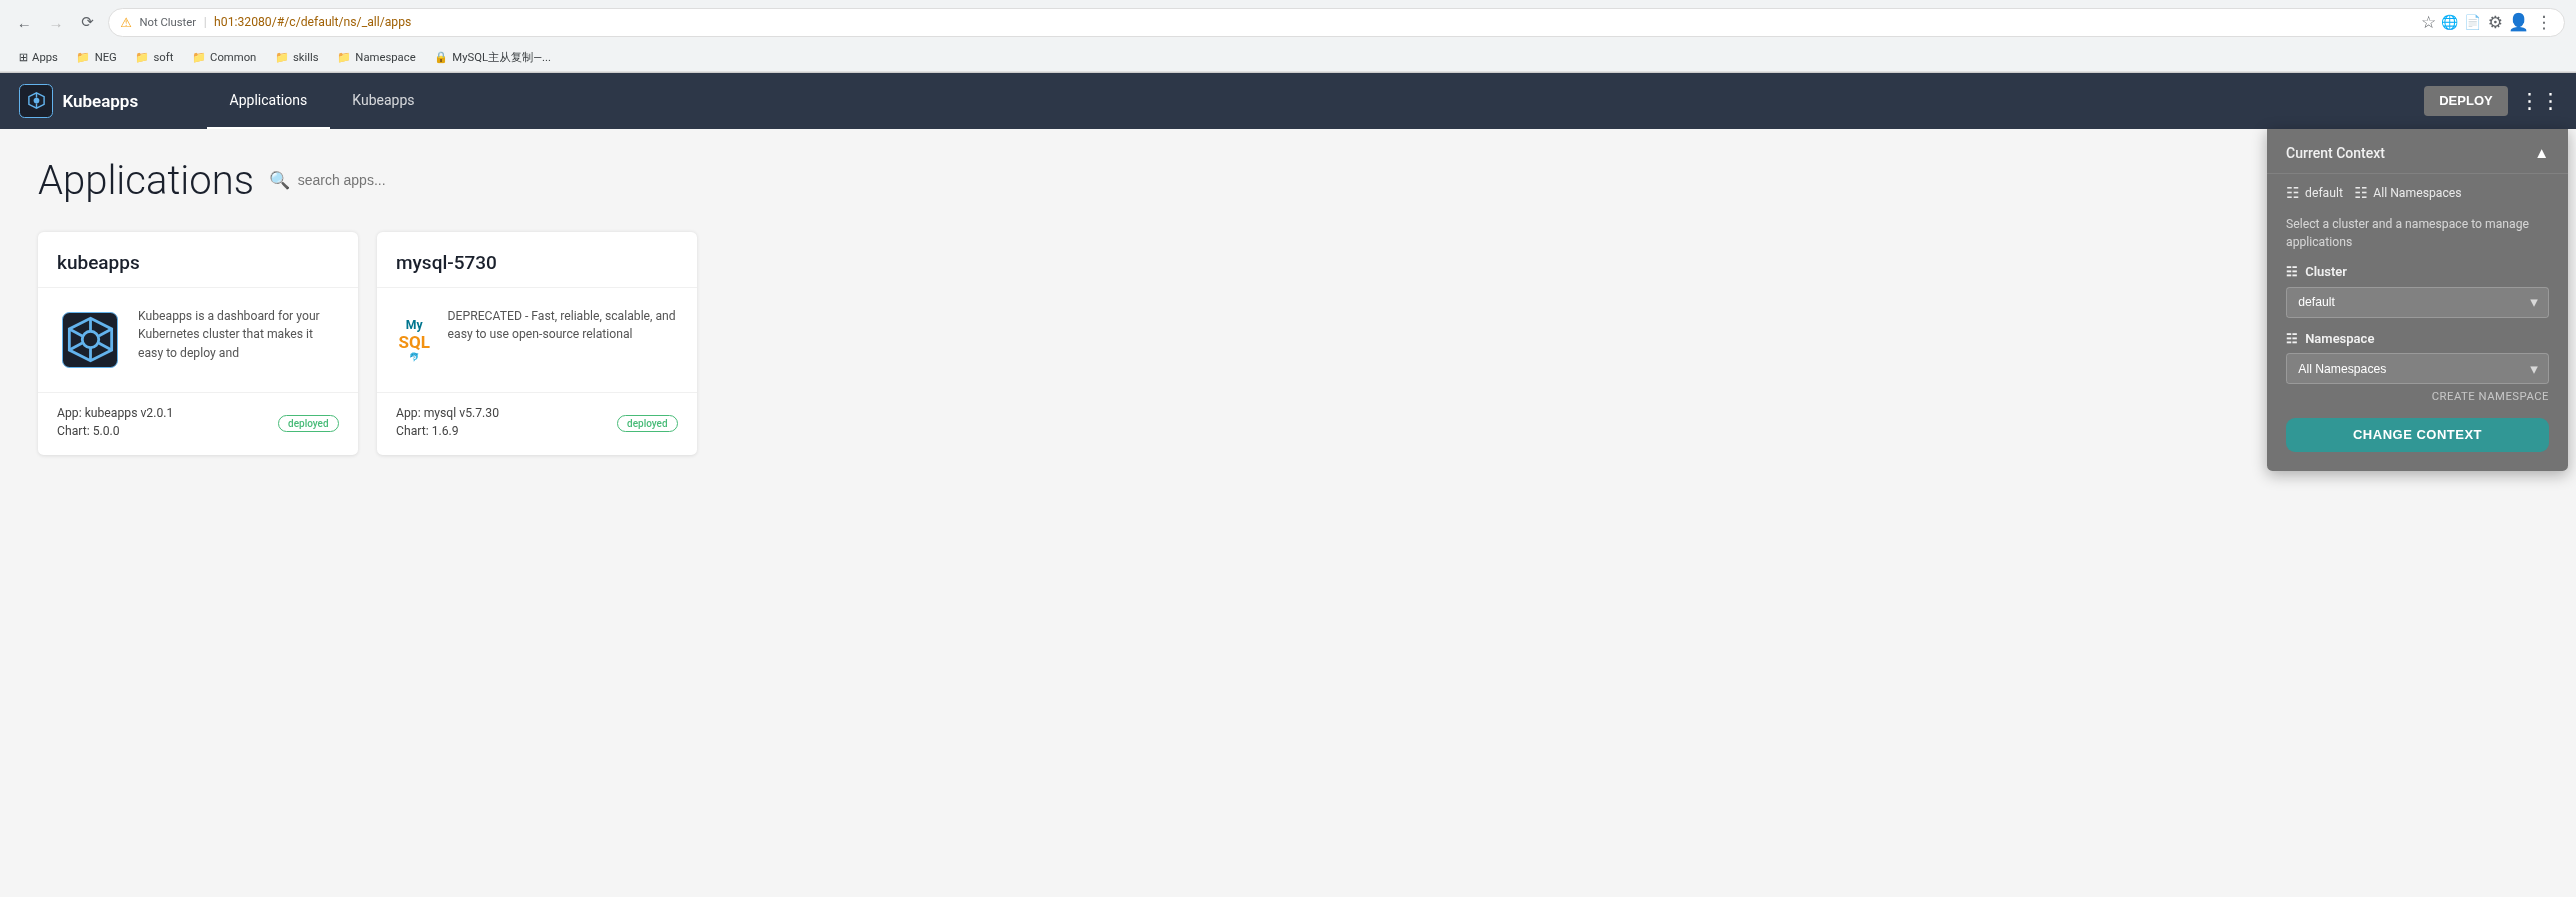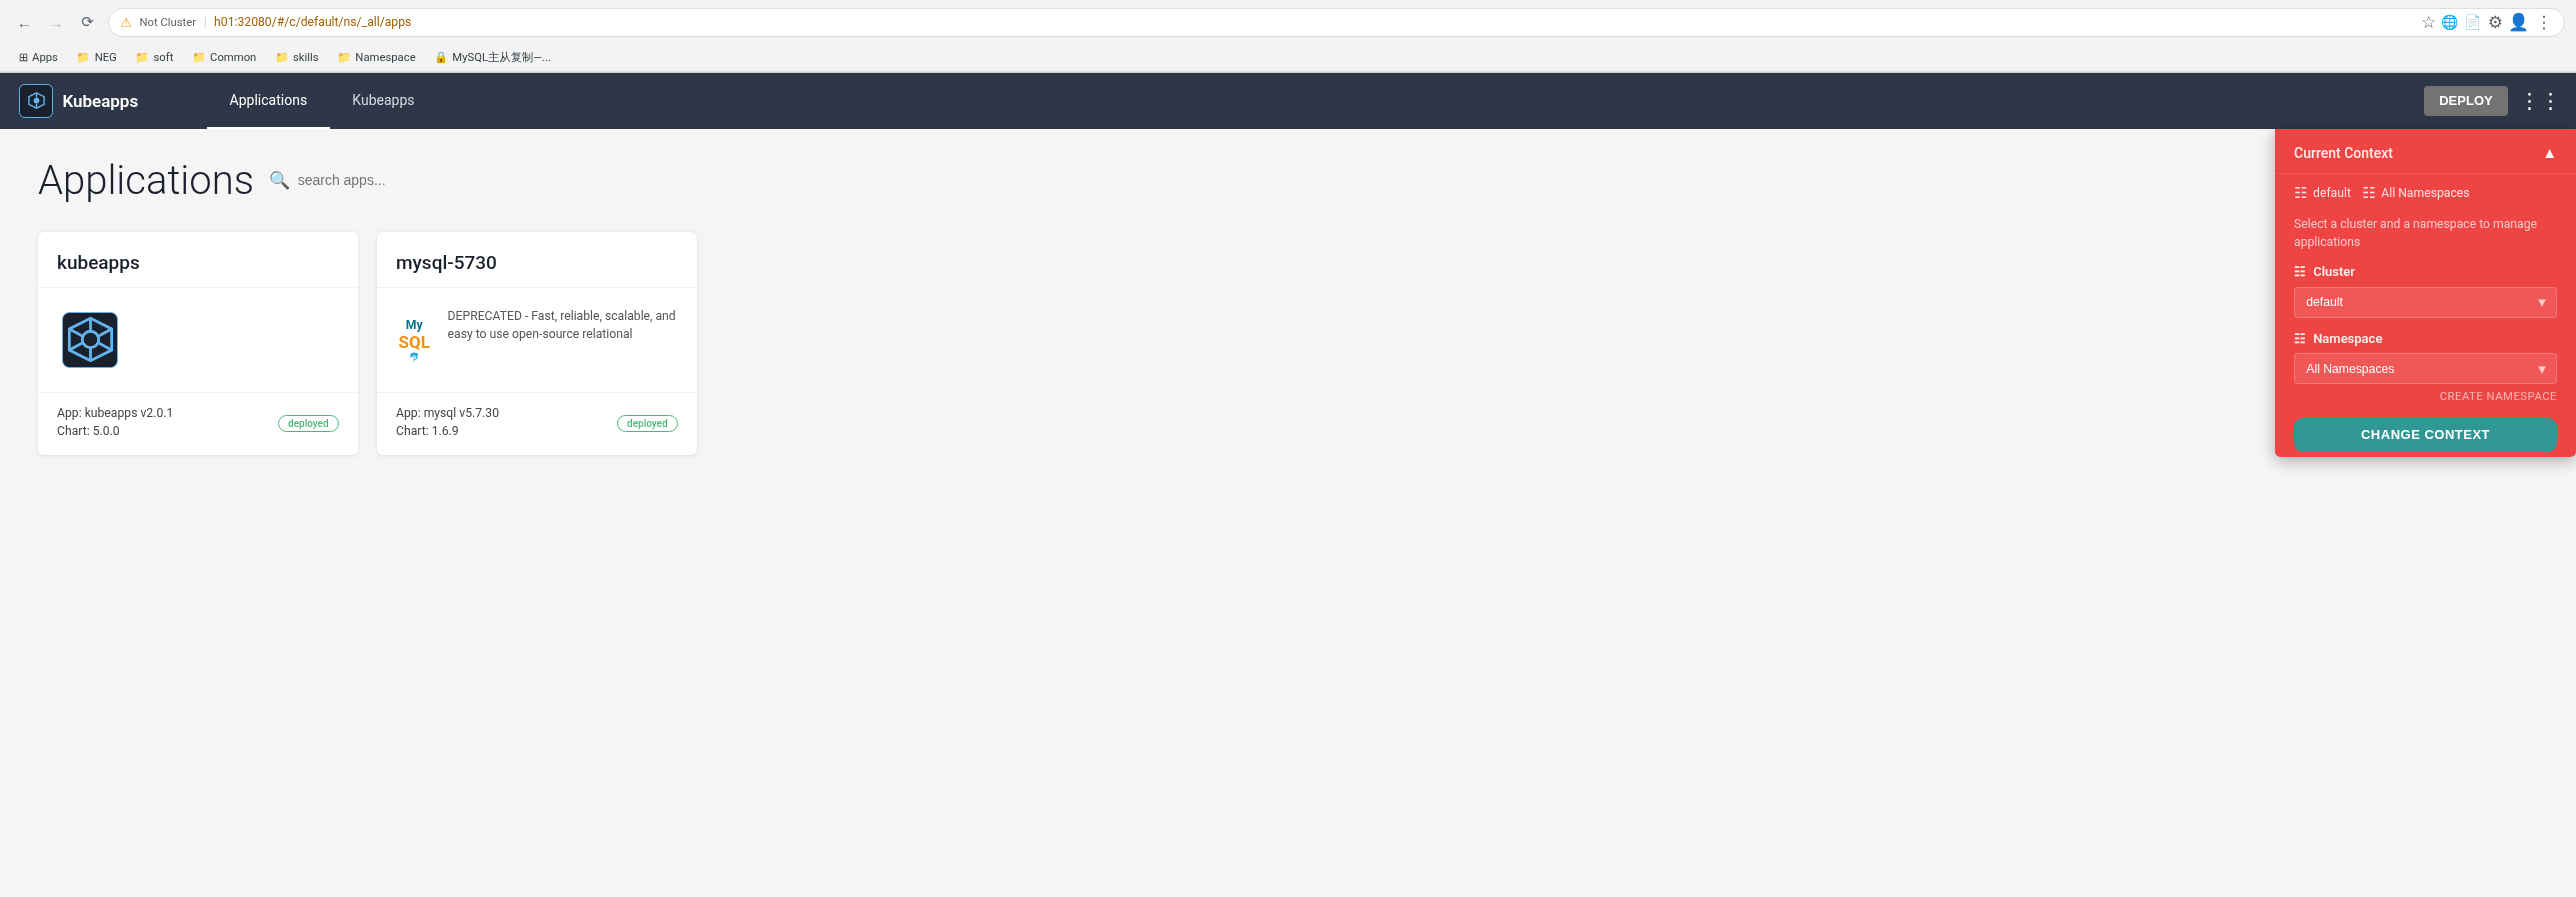--- a/index.html
+++ b/index.html
@@ -211,29 +211,29 @@
     }
     .card-footer-row {
       display: flex;
       align-items: center;
       justify-content: space-between;
     }
 
     
     .context-dropdown {
       position: absolute;
-      right: 0;
+      right: 8px;
       top: 0;
       width: 301px;
-      background: #ef4444;
+      background: #737373;
       border-radius: 0 0 5.6px 5.6px;
       box-shadow: 0 3.8px 15px rgba(0,0,0,0.3);
       z-index: 100;
       color: white;
-      padding-bottom: 5px;
+      padding-bottom: 19px;
     }
     .context-header {
       display: flex;
       align-items: center;
       justify-content: space-between;
       padding: 15px 19px 11.3px;
       border-bottom: 0.9px solid rgba(255,255,255,0.1);
     }
     .context-title { font-size: 14px; color: rgba(255,255,255,0.9); font-weight: 500; }
     .context-chevron { color: white; font-size: 15px; cursor: pointer; }
@@ -422,20 +422,21 @@
               <circle cx="10" cy="10" r="3.5" fill="none" stroke="#63b3ed" stroke-width="1.2"></circle>
               <line x1="10" y1="1" x2="10" y2="6.5" stroke="#63b3ed" stroke-width="1.2"></line>
               <line x1="10" y1="13.5" x2="10" y2="19" stroke="#63b3ed" stroke-width="1.2"></line>
               <line x1="1" y1="5.5" x2="6.5" y2="8.5" stroke="#63b3ed" stroke-width="1.2"></line>
               <line x1="13.5" y1="11.5" x2="19" y2="14.5" stroke="#63b3ed" stroke-width="1.2"></line>
               <line x1="19" y1="5.5" x2="13.5" y2="8.5" stroke="#63b3ed" stroke-width="1.2"></line>
               <line x1="6.5" y1="11.5" x2="1" y2="14.5" stroke="#63b3ed" stroke-width="1.2"></line>
             </svg>
           </div>
         </div>
+        <div class="card-desc">Kubeapps is a dashboard for your Kubernetes cluster that makes it easy to deploy and</div>
       </div>
       <div class="card-footer">
         <div class="card-footer-row">
           <div>
             <div class="card-meta">
               <span>App:</span> <span>kubeapps v2.0.1</span>
             </div>
             <div class="card-meta">
               <span>Chart:</span> <span>5.0.0</span>
             </div>

